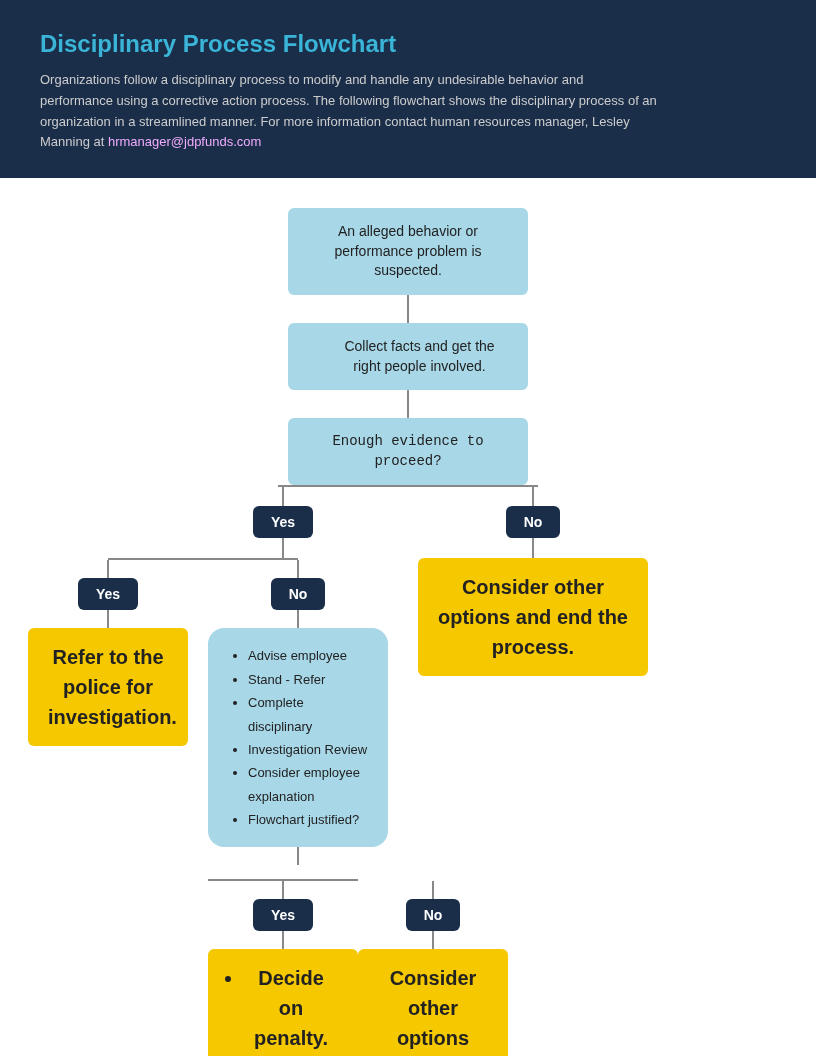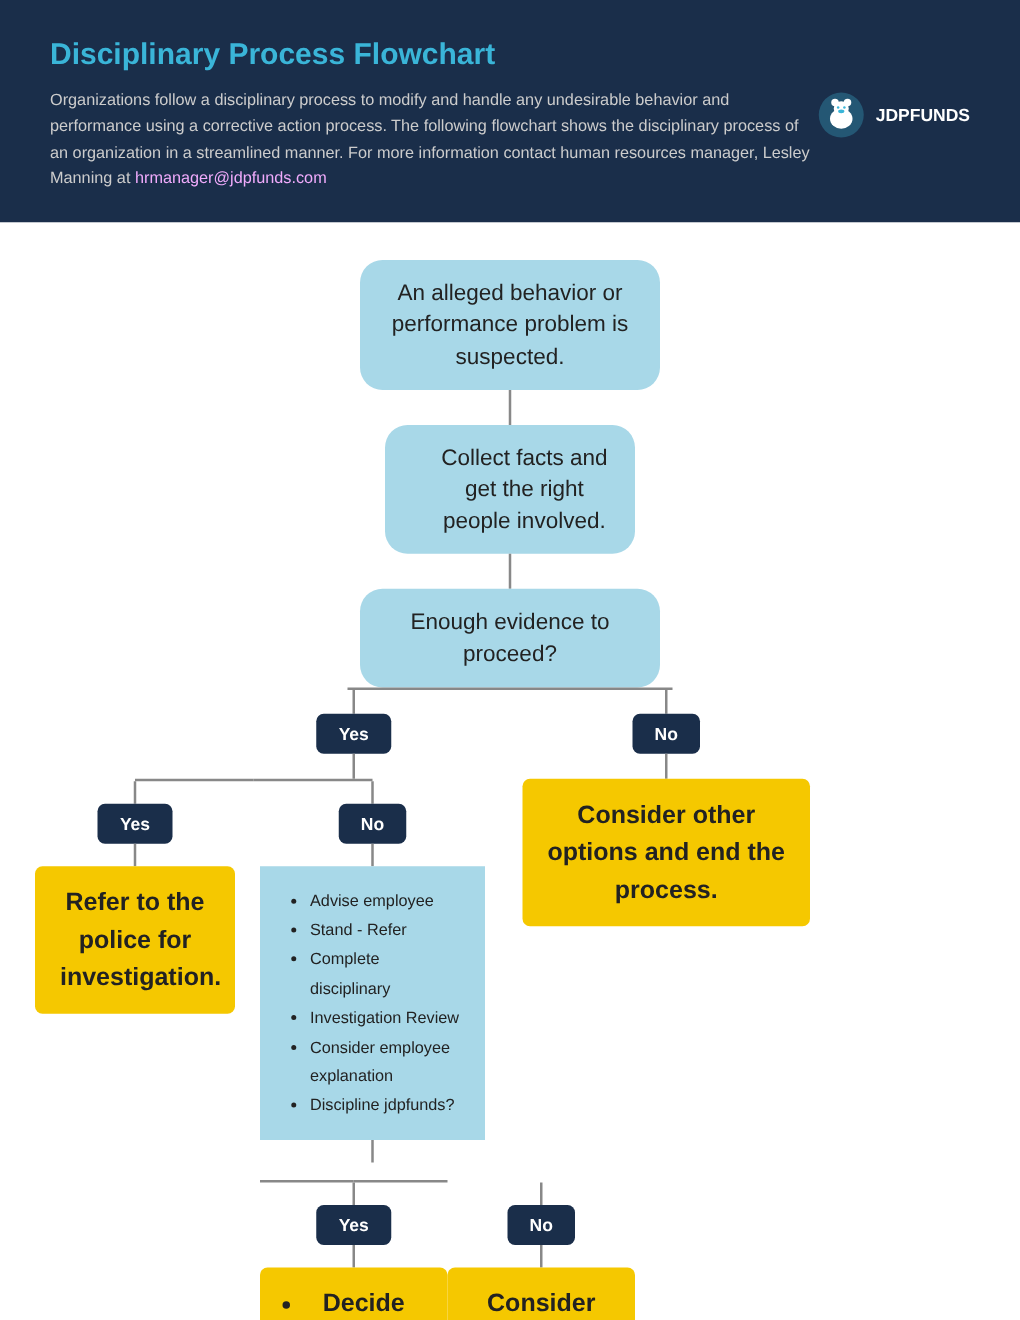--- a/index.html
+++ b/index.html
@@ -49,24 +49,24 @@
       background: white;
       padding: 30px 20px 40px 20px;
       display: flex;
       flex-direction: column;
       align-items: center;
     }
 
     
     .box-light-blue {
       background: #a8d8e8;
-      border-radius: 18px;
+      border-radius: 6px;
       padding: 14px 20px;
       text-align: center;
-      font-size: 18px;
+      font-size: 14px;
       color: #222;
       line-height: 1.4;
     }
     .box-yellow {
       background: #f5c800;
       border-radius: 6px;
       padding: 14px 20px;
       text-align: center;
       font-size: 20px;
       font-weight: 700;
@@ -76,21 +76,21 @@
     .box-dark {
       background: #1a2e4a;
       border-radius: 6px;
       padding: 8px 18px;
       color: white;
       font-size: 14px;
       font-weight: 700;
     }
     .box-list {
       background: #a8d8e8;
-      border-radius: 0;
+      border-radius: 16px;
       padding: 16px 20px 16px 30px;
       font-size: 13px;
       color: #222;
       line-height: 1.8;
       text-align: left;
     }
 
     
     .col {
       display: flex;
@@ -102,54 +102,37 @@
 <body>
 
 <div class="header">
   <div class="header-left">
     <div class="header-title">Disciplinary Process Flowchart</div>
     <div class="header-desc">
       <span>Organizations follow a disciplinary process to modify and handle any undesirable behavior and performance using a corrective action process. The following flowchart shows the disciplinary process of an organization in a streamlined manner. For more information contact human resources manager, Lesley Manning at</span>
       <a>hrmanager@jdpfunds.com</a>
     </div>
   </div>
-  <div class="logo-area">
-
-    <svg class="logo-icon" viewBox="0 0 40 40" xmlns="http://www.w3.org/2000/svg">
-      <circle cx="20" cy="20" r="18" fill="#3ab5d8" opacity="0.3"></circle>
-
-      <ellipse cx="20" cy="23" rx="9" ry="8" fill="white"></ellipse>
-      <circle cx="20" cy="15" r="6" fill="white"></circle>
-
-      <circle cx="15" cy="10" r="3" fill="white"></circle>
-      <circle cx="25" cy="10" r="3" fill="white"></circle>
-
-      <circle cx="17.5" cy="14" r="1" fill="#3ab5d8"></circle>
-      <circle cx="22.5" cy="14" r="1" fill="#3ab5d8"></circle>
-      <ellipse cx="20" cy="17" rx="2.5" ry="1.5" fill="#3ab5d8"></ellipse>
-    </svg>
-    <span>JDPFUNDS</span>
-  </div>
 </div>
 
 <div class="flowchart">
 
   <div style="width:240px;" class="box-light-blue">
     <span>An alleged behavior or performance problem is suspected.</span>
   </div>
 
   <div style="height:28px; width:2px; background:#888;"></div>
 
-  <div style="width:200px;padding-left:43px;" class="box-light-blue">
+  <div style="width:240px;padding-left:43px;" class="box-light-blue">
     <span>Collect facts and get the right people involved.</span>
   </div>
 
   <div style="height:28px; width:2px; background:#888;"></div>
 
-  <div style="width:240px;" class="box-light-blue">
+  <div style="width:240px;font-family:Liberation Mono, monospace;" class="box-light-blue">
     <span>Enough evidence to proceed?</span>
   </div>
 
   <div style="position:relative; width:500px; display:flex; flex-direction:column; align-items:center;">
 
     <div style="display:flex; align-items:center; width:100%; justify-content:center; margin-top:0;">
 
       <div style="height:2px; width:130px; background:#888; position:relative; top:0;"></div>
 
       <div style="height:2px; width:130px; background:#888;"></div>
@@ -189,21 +172,21 @@
                 <span>No</span>
               </div>
               <div style="height:18px; width:2px; background:#888;"></div>
               <div style="width:180px;" class="box-list">
                 <ul style="list-style-type:disc; padding-left:10px;">
                   <li>Advise employee</li>
                   <li>Stand - Refer</li>
                   <li>Complete disciplinary</li>
                   <li>Investigation Review</li>
                   <li>Consider employee explanation</li>
-                  <li>Discipline jdpfunds?</li>
+                  <li>Flowchart justified?</li>
                 </ul>
               </div>
 
               <div style="height:18px; width:2px; background:#888;"></div>
               <div style="display:flex; width:300px; position:relative; left:60px;">
                 <div style="height:2px; width:75px; background:#888; margin-top:14px;"></div>
                 <div style="height:2px; width:75px; background:#888; margin-top:14px;"></div>
               </div>
               <div style="display:flex; width:300px; position:relative; left:60px; justify-content:space-between;">
 

